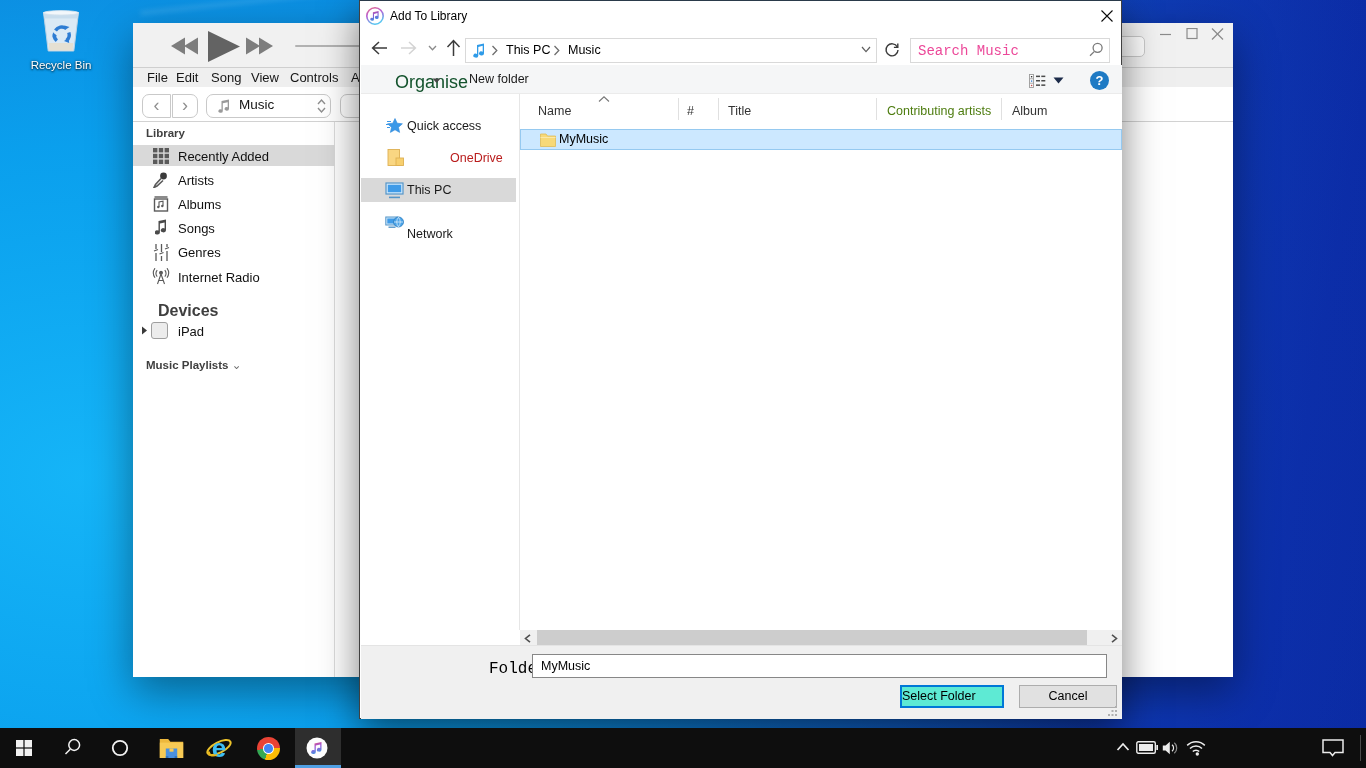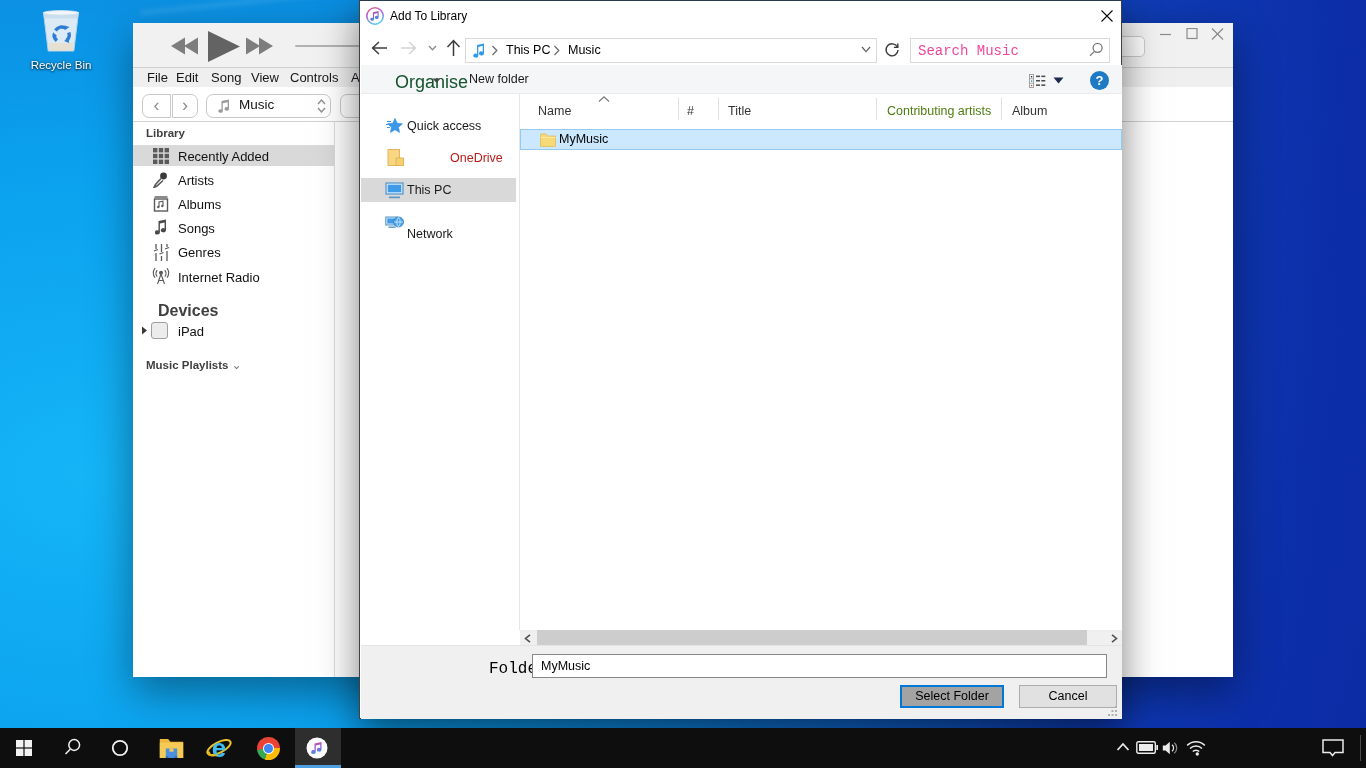--- a/index.html
+++ b/index.html
@@ -293,21 +293,21 @@
     </svg>
   <div class="abs" style="left:177px;top:629px;width:550px;height:15px;background:#cdcdcd;"></div>
   <svg class="abs" style="left:751px;top:633px;" width="7" height="9" viewBox="0 0 7 9">
       <path d="M1 0.8 L5.5 4.5 L1 8.2" fill="none" stroke="#505050" stroke-width="1.6"></path>
     </svg>
 
   <div class="abs" style="left:1px;top:644px;width:761px;height:74px;background:#f0f0f0;border-top:1px solid #e4e4e4;"></div>
   <div class="abs" style="left:129px;top:659px;font-size:16px;color:#000;font-family:Liberation Mono, monospace;">Folder:</div>
   <div class="abs" style="left:172px;top:653px;width:575px;height:24px;background:#fff;border:1px solid #878787;"></div>
   <div class="abs" style="left:181px;top:658px;font-size:12.5px;color:#000;">MyMusic</div>
-  <div class="abs" style="left:540px;top:684px;width:104px;height:23px;background:#a3a3a3;border:2px solid #0078d7;font-size:12.5px;color:#000;text-align:center;line-height:19px;">Select Folder</div>
+  <div class="abs" style="left:540px;top:684px;width:104px;height:23px;background:#5eead4;border:2px solid #0078d7;font-size:12.5px;color:#000;text-align:left;line-height:19px;">Select Folder</div>
   <div class="abs" style="left:659px;top:684px;width:98px;height:23px;background:#e1e1e1;border:1px solid #adadad;font-size:12.5px;color:#000;text-align:center;line-height:21px;">Cancel</div>
   <svg class="abs" style="left:748px;top:705px;" width="10" height="10" viewBox="0 0 10 10">
     <g fill="#b0b0b0">
         <rect x="7" y="0" width="2" height="2"></rect>
         <rect x="7" y="4" width="2" height="2"></rect>
         <rect x="7" y="8" width="2" height="2"></rect>
         <rect x="3.5" y="4" width="2" height="2"></rect>
         <rect x="3.5" y="8" width="2" height="2"></rect>
         <rect x="0" y="8" width="2" height="2"></rect>
       </g>

